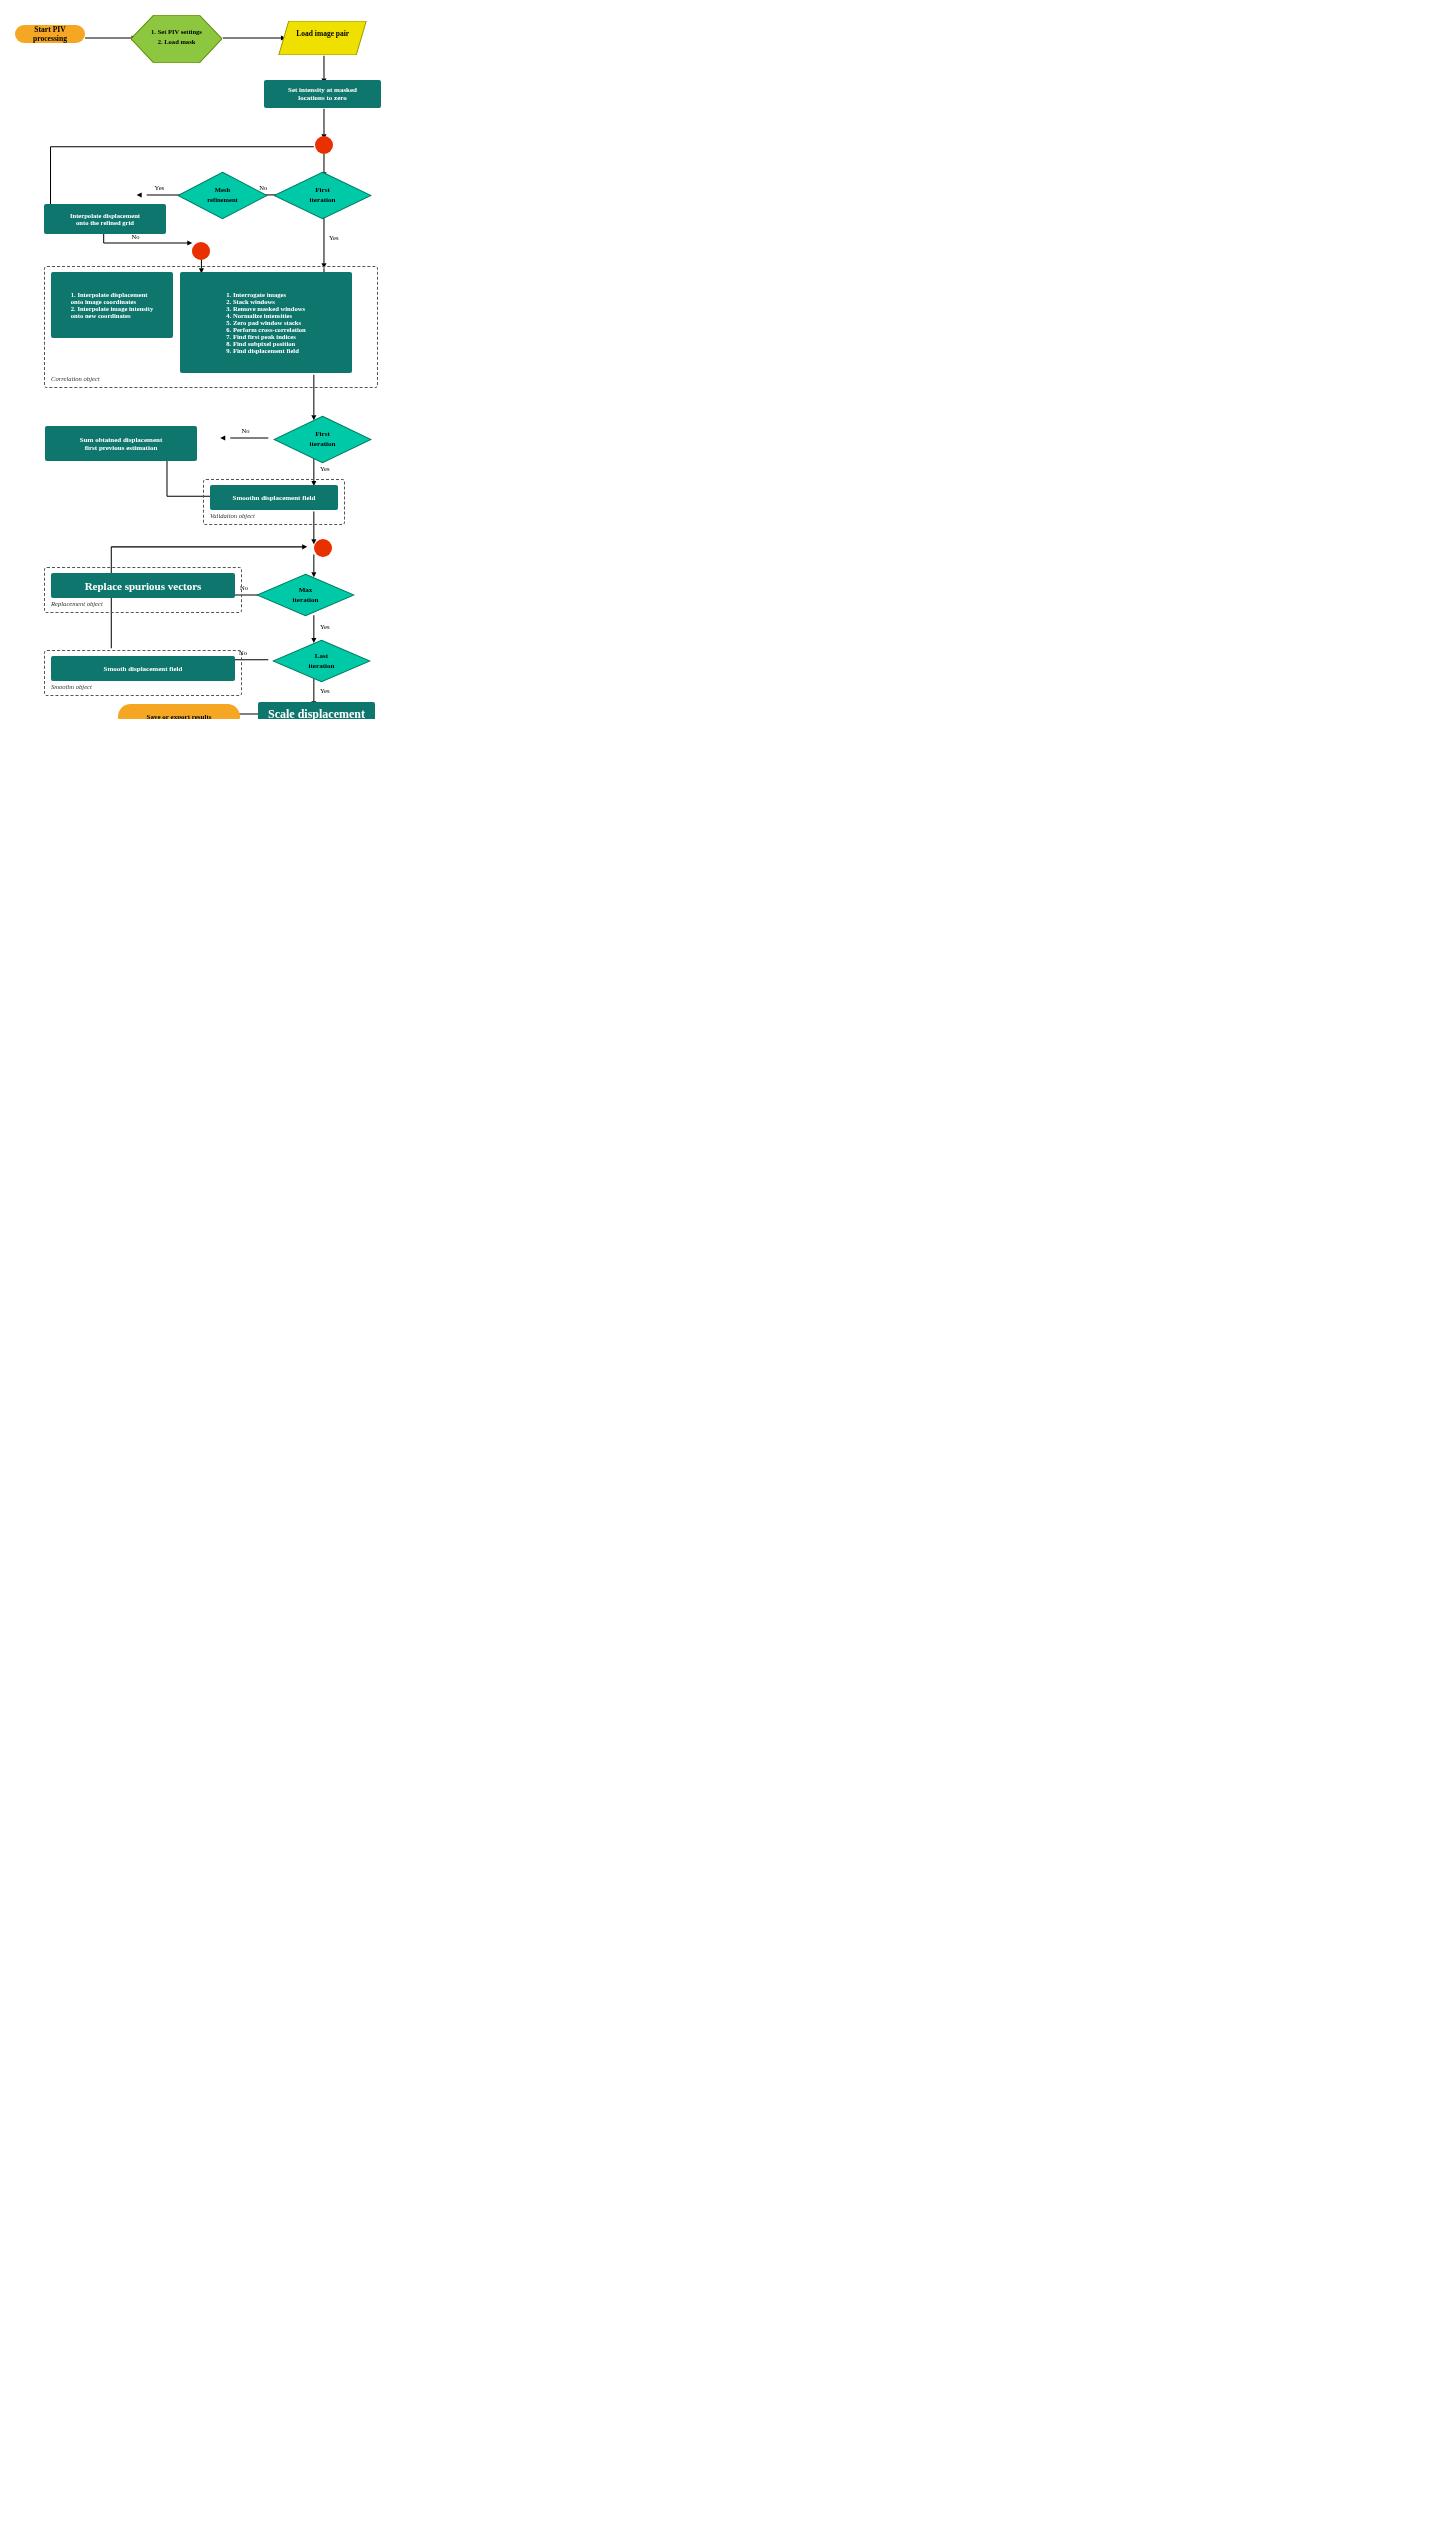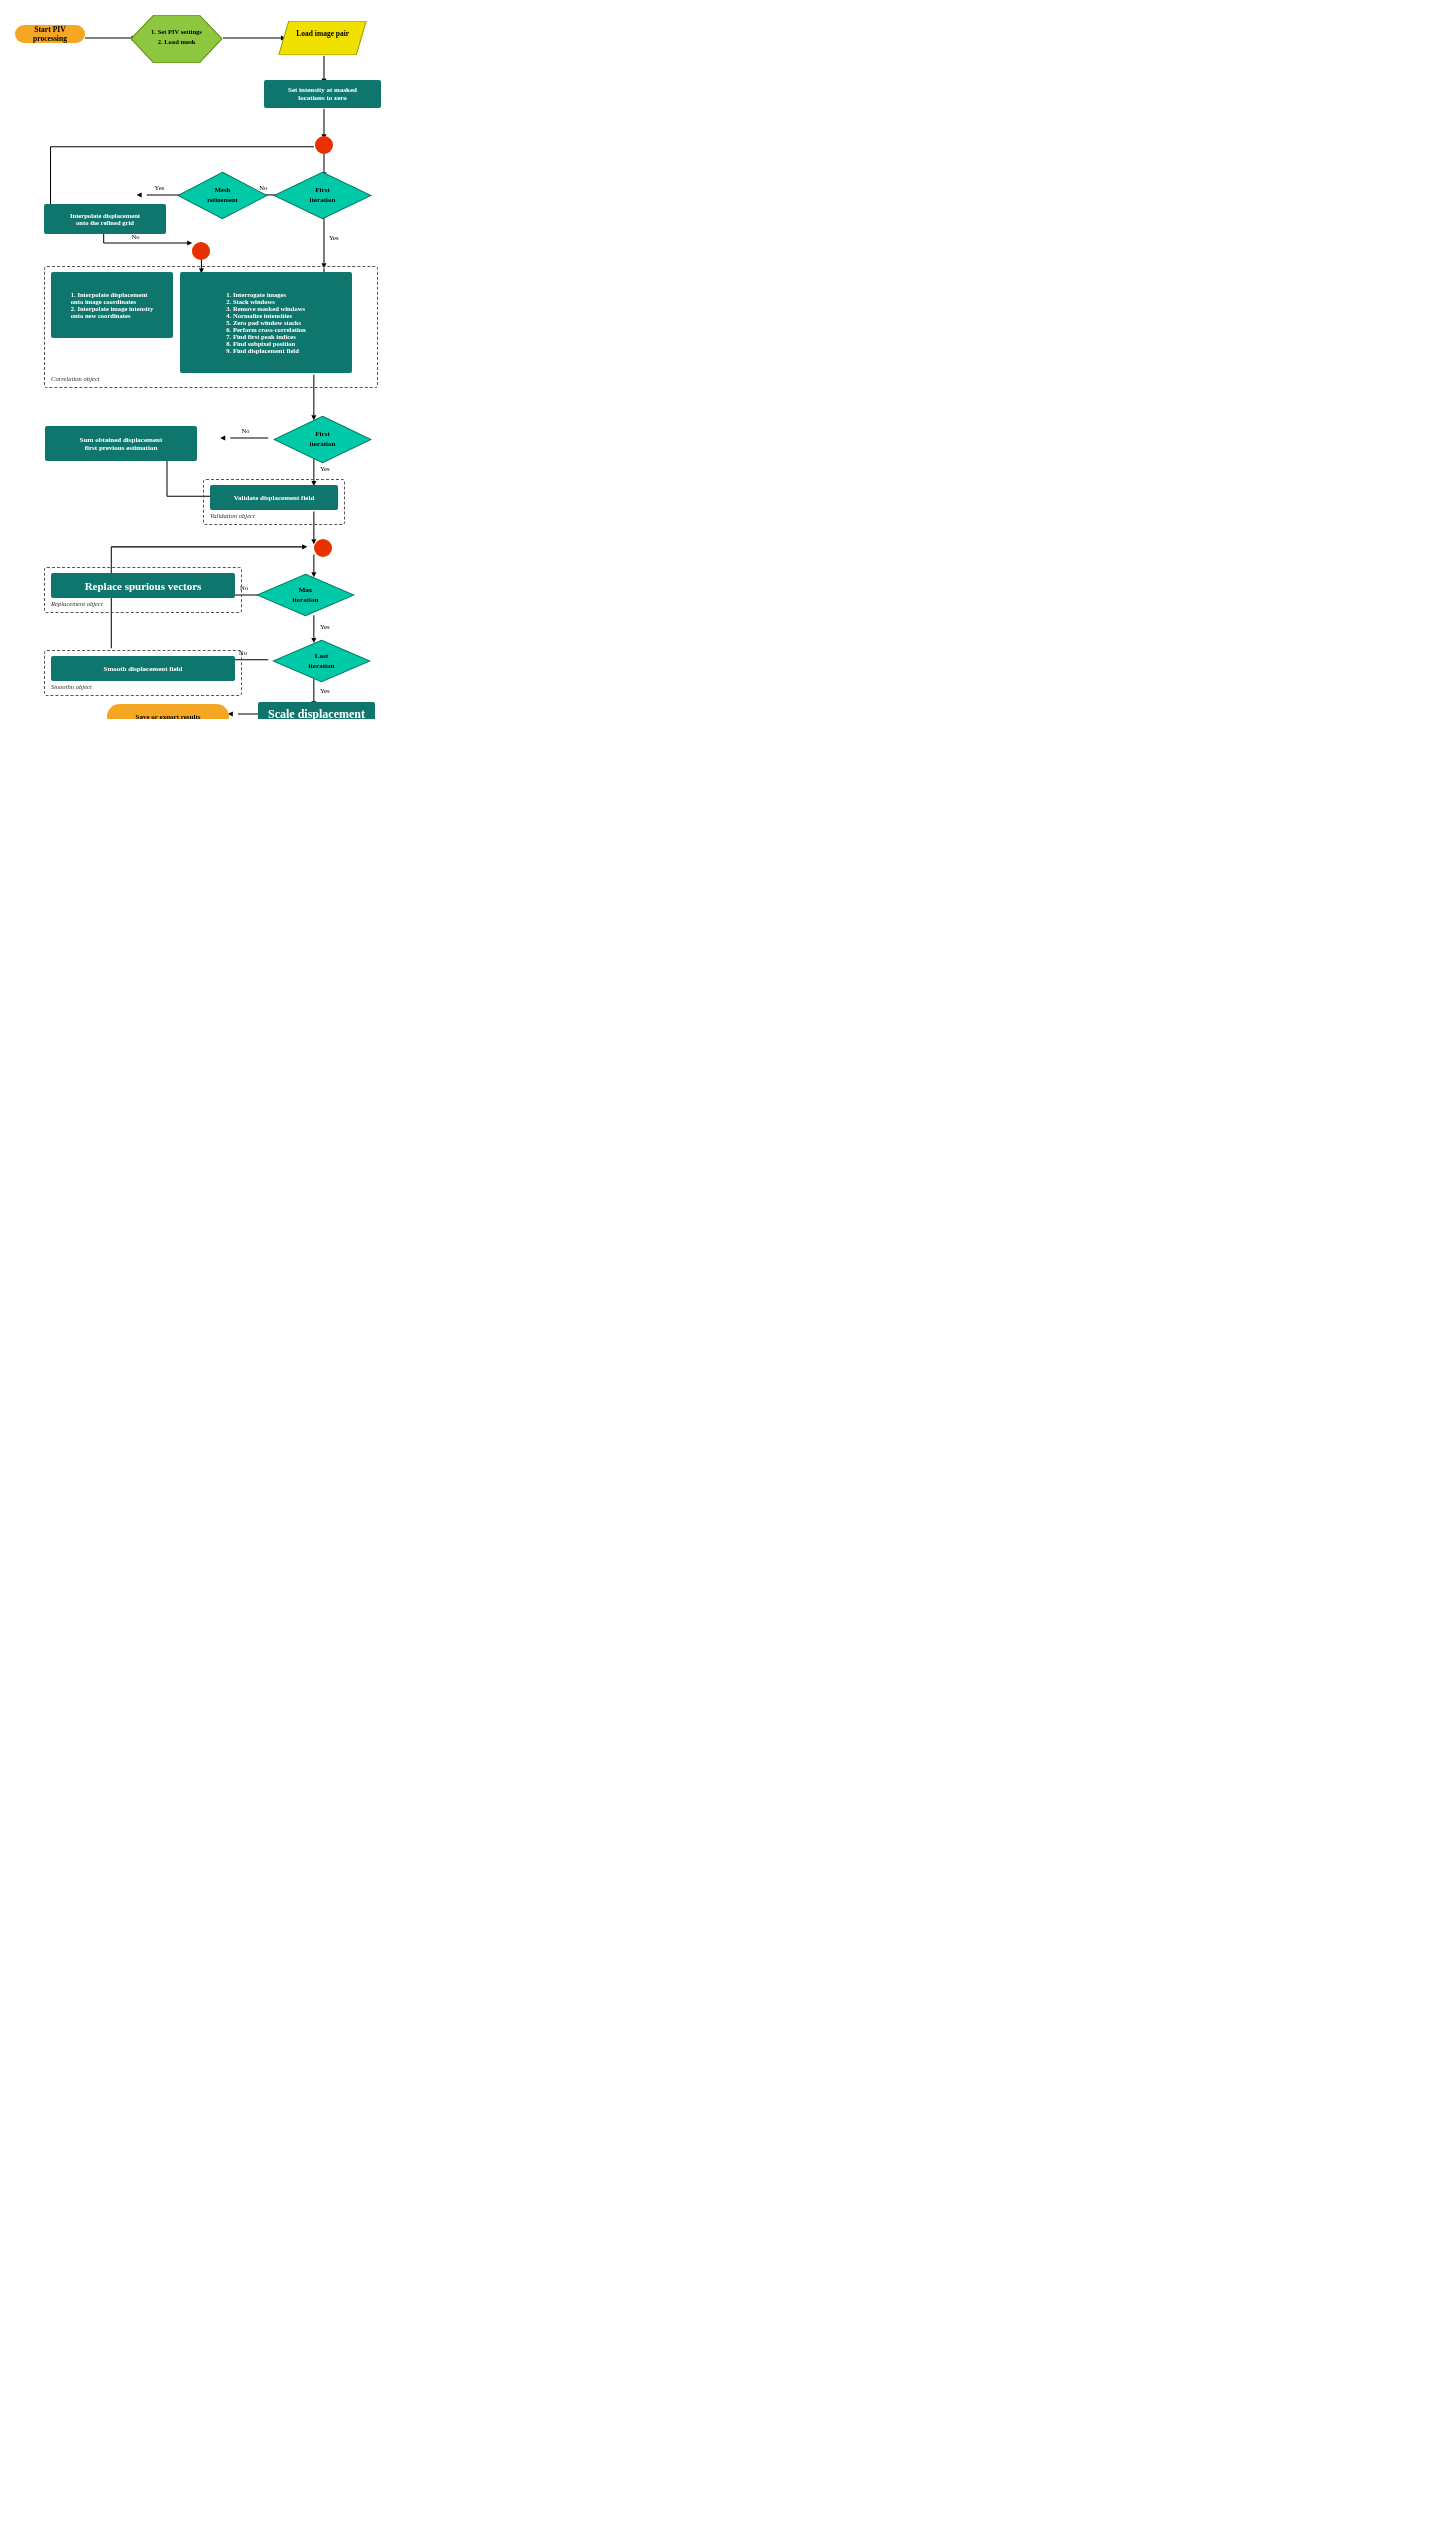--- a/index.html
+++ b/index.html
@@ -273,21 +273,21 @@
   <div class="node" style="left:35px;top:416px;">
     <div class="rect-blue" style="width:152px;min-height:35px;font-size:7px;">
       <span style="white-space:pre-line;">Sum obtained displacement
 first previous estimation</span>
     </div>
   </div>
 
   <div class="node" style="left:193px;top:469px;">
     <div class="dashed-box" style="width:142px;">
       <div class="rect-blue" style="width:100%;min-height:25px;font-size:7px;">
-        <span>Validate displacement field</span>
+        <span>Smoothn displacement field</span>
       </div>
       <div class="dashed-label">Validation object</div>
     </div>
   </div>
 
   <div class="node" style="left:304px;top:529px;">
     <div class="circle-red"></div>
   </div>
 
   <div class="node" style="left:246px;top:563px;">
@@ -323,20 +323,20 @@
       <div class="dashed-label">Smoothn object</div>
     </div>
   </div>
 
   <div class="node" style="left:248px;top:692px;">
     <div class="rect-blue" style="width:117px;min-height:25px;font-size:12px;">
       <span>Scale displacement field</span>
     </div>
   </div>
 
-  <div class="node" style="left:97px;top:694px;">
+  <div class="node" style="left:108px;top:694px;">
     <div class="oval" style="background:#f5a623;width:122px;height:25px;font-size:7px;font-weight:bold;">
       <span>Save or export results</span>
     </div>
   </div>
 
 </div>
 
 
 </body></html>

